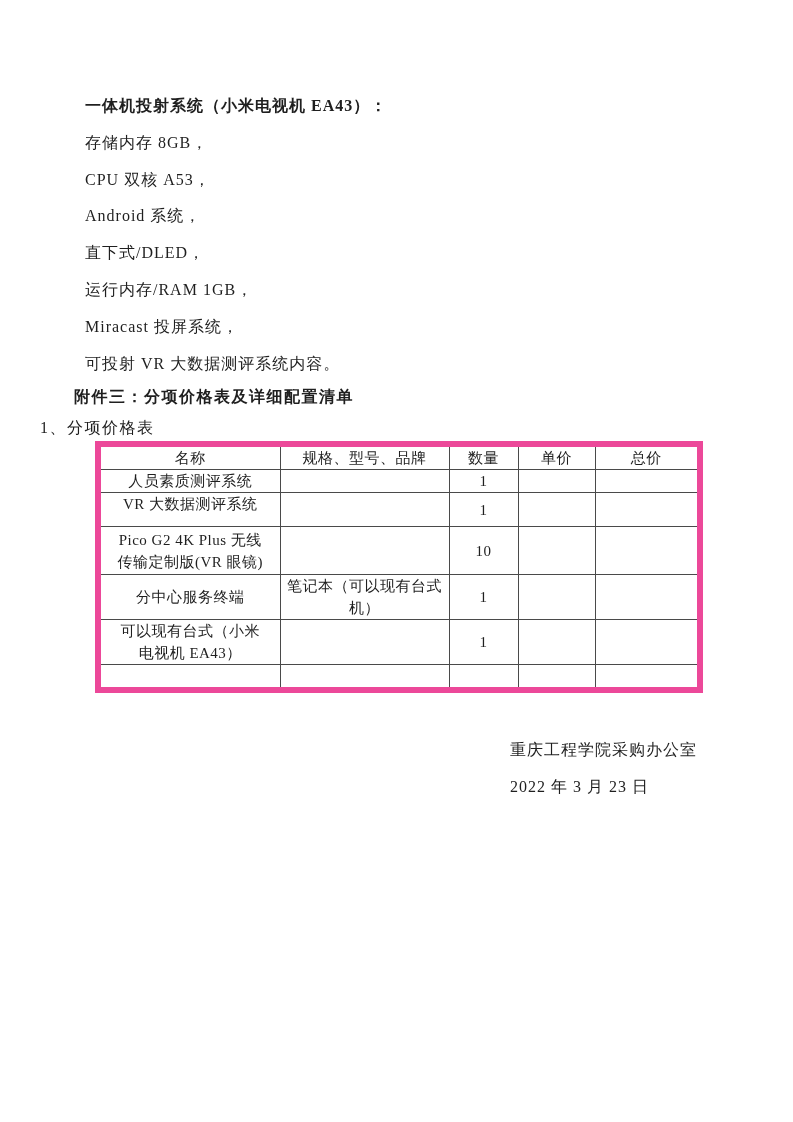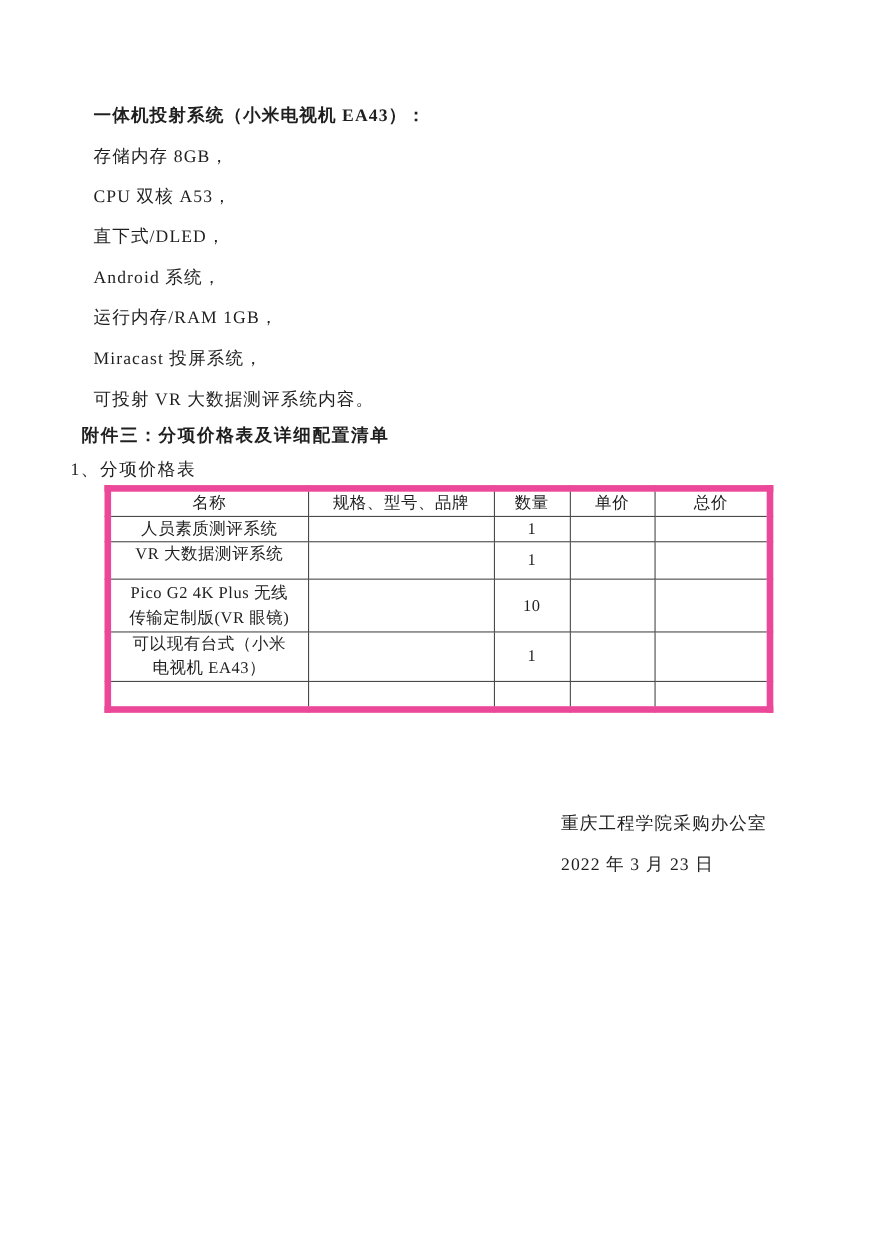--- a/index.html
+++ b/index.html
@@ -32,21 +32,21 @@
     left: 56px;
     top: 386px;
     font-size: 16px;
     font-weight: bold;
     letter-spacing: 1.5px;
     line-height: 22px;
     padding-left: 18px;
   }
   .attachment-sub {
     position: absolute;
-    left: 64px;
+    left: 40px;
     top: 417px;
     font-size: 16px;
     letter-spacing: 1.5px;
     line-height: 22px;
   }
   
   .price-table {
     position: absolute;
     left: 95px;
     top: 441px;
@@ -90,22 +90,22 @@
 </style>
 </head>
 <body>
 
 <div class="page">
 
   <div class="spec-block">
     <div class="spec-heading">一体机投射系统（小米电视机 EA43）：</div>
     <div class="spec-line">存储内存 8GB，</div>
     <div class="spec-line">CPU 双核 A53，</div>
+    <div class="spec-line">Android 系统，</div>
     <div class="spec-line">直下式/DLED，</div>
-    <div class="spec-line">Android 系统，</div>
     <div class="spec-line">运行内存/RAM 1GB，</div>
     <div class="spec-line">Miracast 投屏系统，</div>
     <div class="spec-line">可投射 VR 大数据测评系统内容。</div>
   </div>
 
   <div class="attachment-heading">附件三：分项价格表及详细配置清单</div>
   <div class="attachment-sub">1、分项价格表</div>
 
   <table class="price-table">
     <colgroup>
@@ -141,20 +141,28 @@
       </tr>
       <tr style="height:48px">
         <td>Pico G2 4K Plus 无线
 传输定制版(VR 眼镜)</td>
         <td></td>
         <td>10</td>
         <td></td>
         <td></td>
       </tr>
       <tr style="height:40px">
+        <td>分中心服务终端</td>
+        <td>笔记本（可以现有台式
+机）</td>
+        <td>1</td>
+        <td></td>
+        <td></td>
+      </tr>
+      <tr style="height:40px">
         <td>可以现有台式（小米
 电视机 EA43）</td>
         <td></td>
         <td>1</td>
         <td></td>
         <td></td>
       </tr>
       <tr style="height:25px">
         <td></td>
         <td></td>

